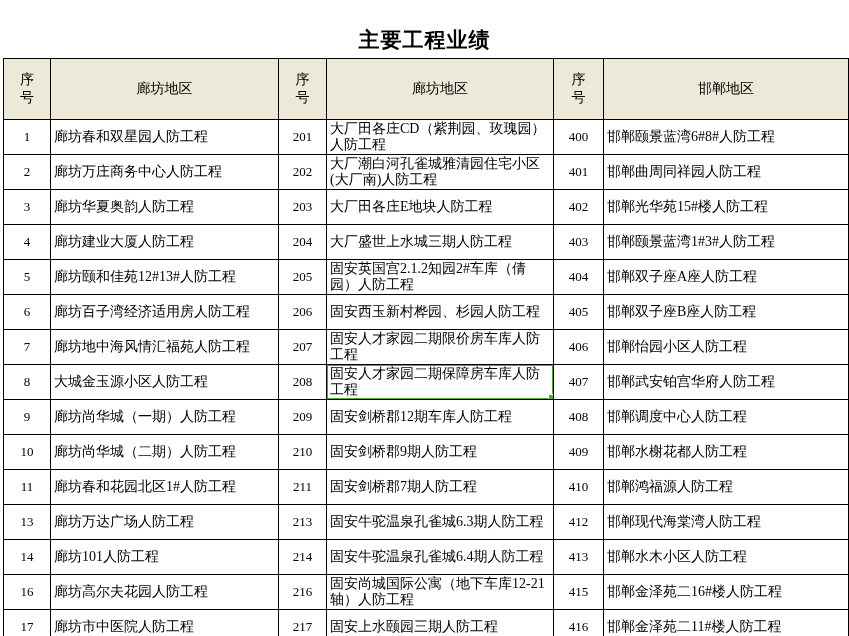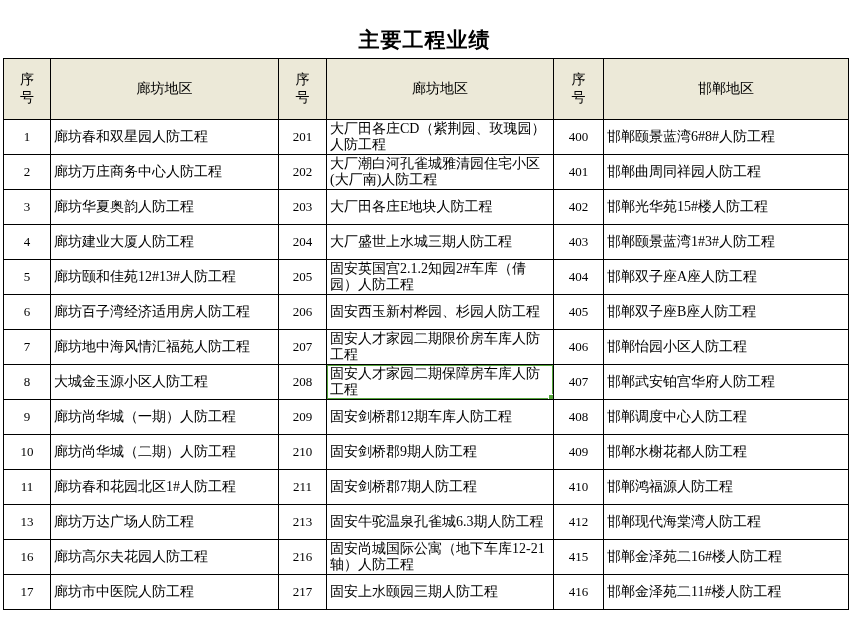--- a/index.html
+++ b/index.html
@@ -156,20 +156,28 @@
         </tr>
         <tr>
           <td class="num">13</td>
           <td class="txt">廊坊万达广场人防工程</td>
           <td class="num">213</td>
           <td class="txt">固安牛驼温泉孔雀城6.3期人防工程</td>
           <td class="num">412</td>
           <td class="txt">邯郸现代海棠湾人防工程</td>
         </tr>
         <tr>
+          <td class="num">14</td>
+          <td class="txt">廊坊101人防工程</td>
+          <td class="num">214</td>
+          <td class="txt">固安牛驼温泉孔雀城6.4期人防工程</td>
+          <td class="num">413</td>
+          <td class="txt">邯郸水木小区人防工程</td>
+        </tr>
+        <tr>
           <td class="num">16</td>
           <td class="txt">廊坊高尔夫花园人防工程</td>
           <td class="num">216</td>
           <td class="txt">固安尚城国际公寓（地下车库12-21轴）人防工程</td>
           <td class="num">415</td>
           <td class="txt">邯郸金泽苑二16#楼人防工程</td>
         </tr>
         <tr>
           <td class="num">17</td>
           <td class="txt">廊坊市中医院人防工程</td>

